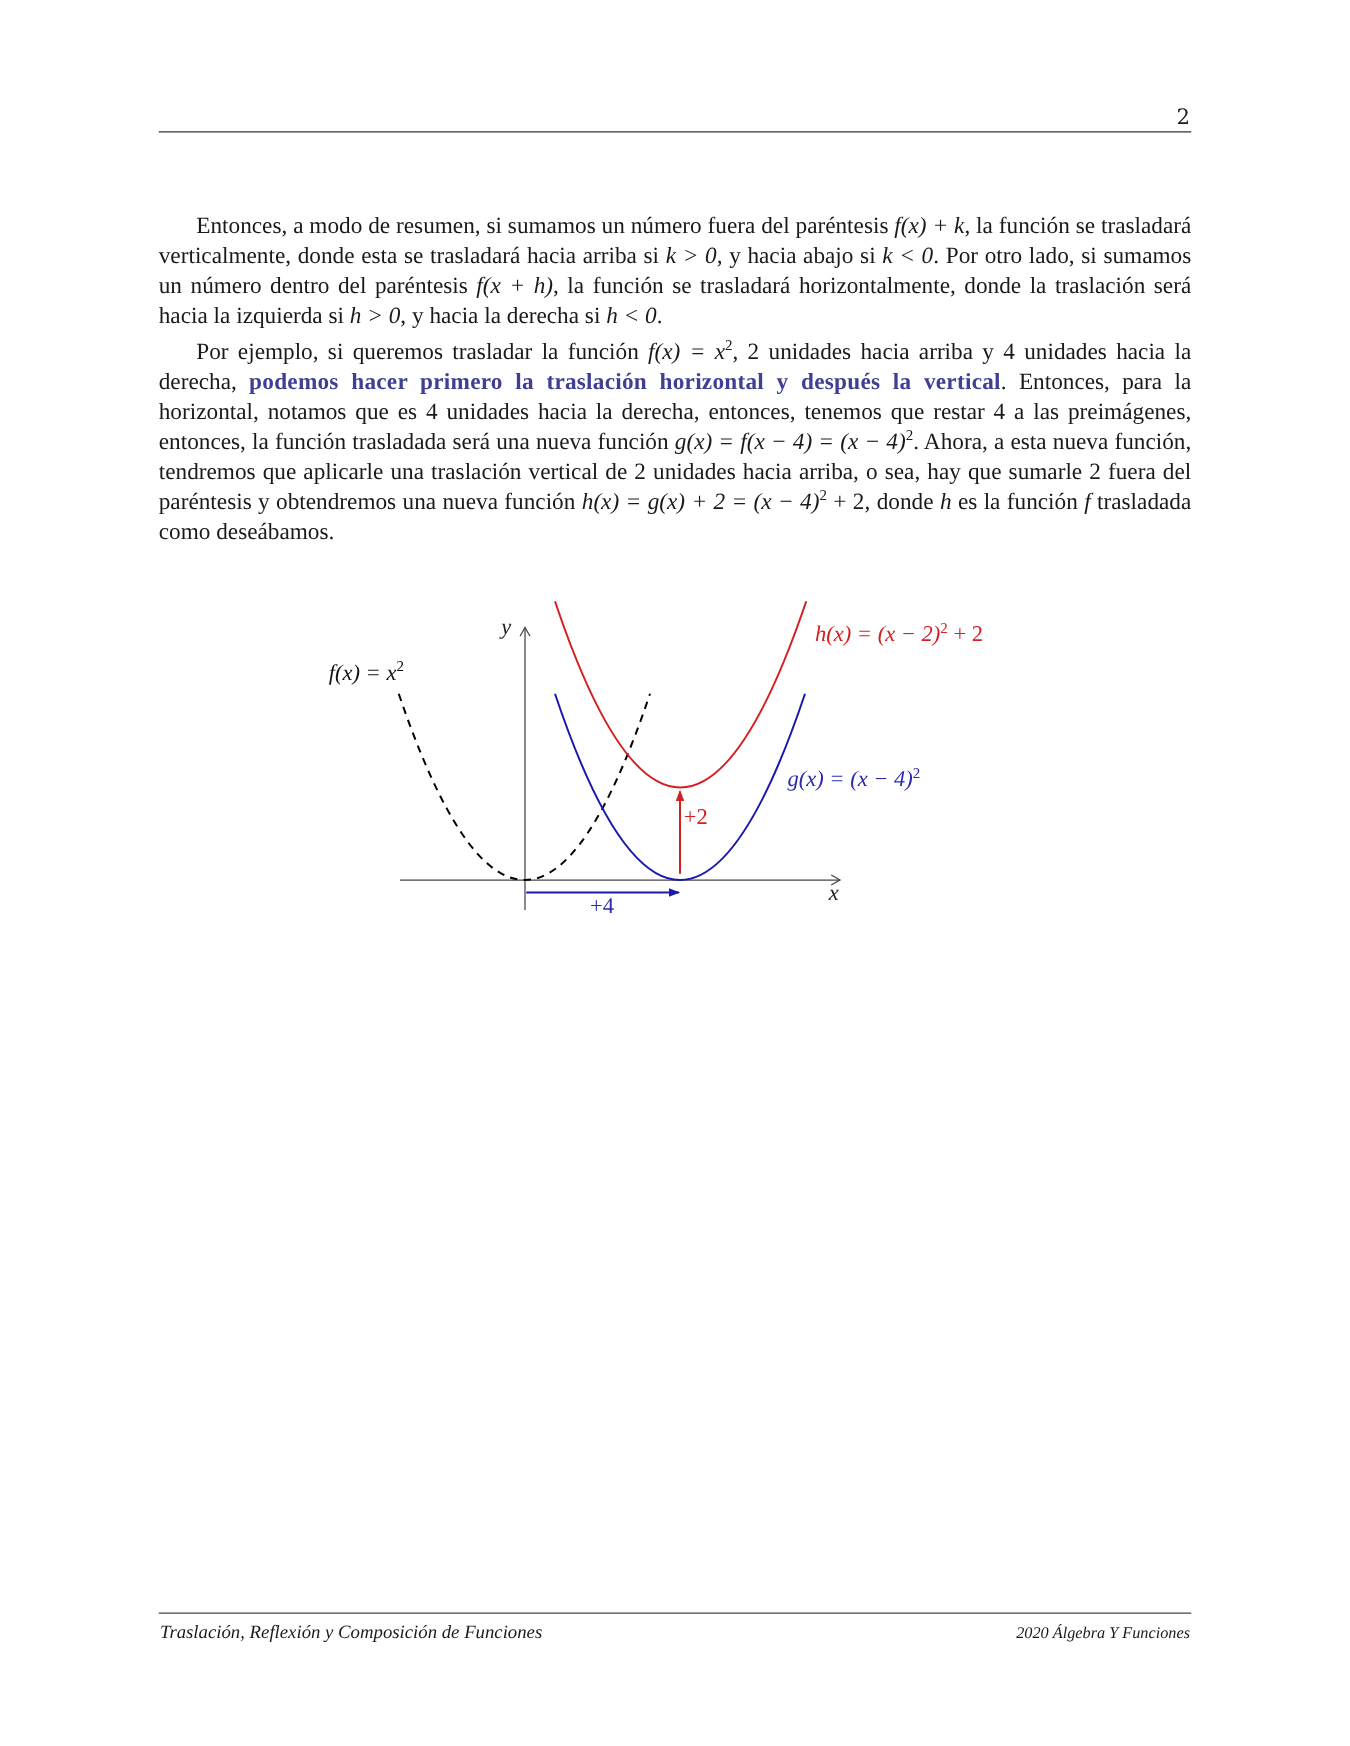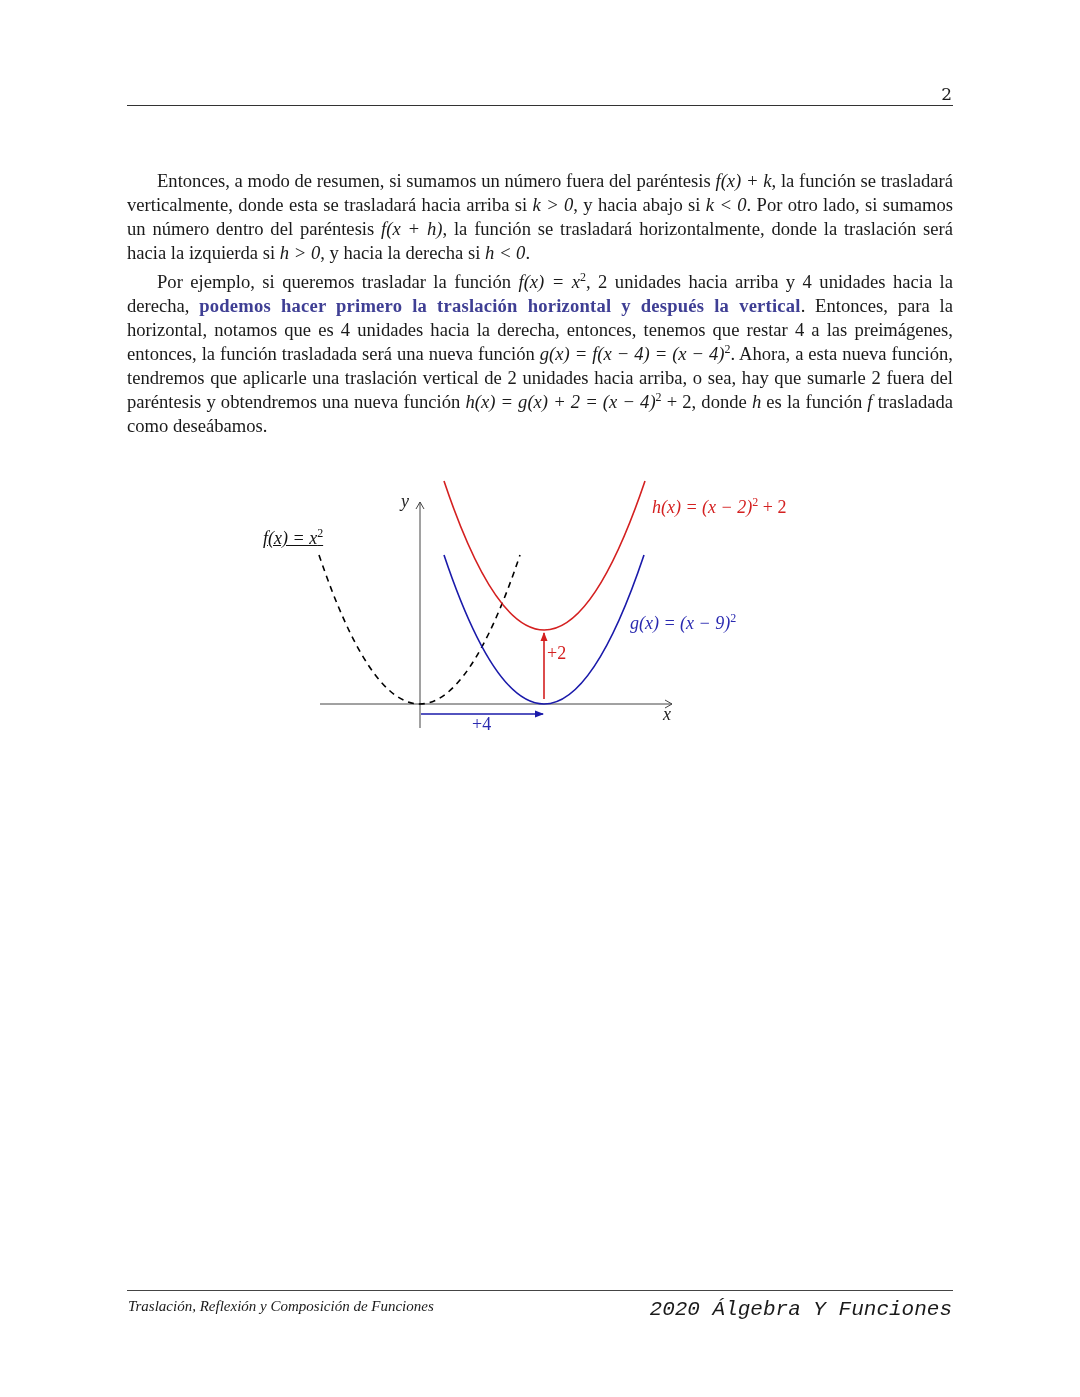--- a/index.html
+++ b/index.html
@@ -13,22 +13,22 @@
   .p2 { top: 270px; }
   .body-text p { margin: 0; text-indent: 30px; }
   .m { font-style: italic; }
   .hl { color: #3f3f94; font-weight: bold; letter-spacing: 0.2px; }
   sup { font-size: 12px; line-height: 0; }
   .figure { position: absolute; left: 0; top: 0; width: 1080px; height: 1397px; pointer-events: none; }
   .fig-label { position: absolute; font-family: "Liberation Serif", serif; font-size: 18px; white-space: nowrap; }
   .footer-rule { position: absolute; top: 1290px; left: 127px; width: 826px; height: 1px; background: #444; }
   .footer-left { position: absolute; top: 1298px; left: 128px; font-family: "Liberation Serif", serif;
                  font-style: italic; font-size: 15px; }
-  .footer-right { position: absolute; top: 1298px; right: 128px; font-family: Liberation Mono, monospace;
-                  font-style: italic; font-size: 21px; }
+  .footer-right { position: absolute; top: 1298px; right: 128px; font-family: Liberation Serif, serif;
+                  font-style: italic; font-size: 13px; }
 </style>
 </head>
 <body>
 
 <div class="page-number">2</div>
 <div class="header-rule"></div>
 
 <div class="body-text p1">
   <p>
     <span>Entonces, a modo de resumen, si sumamos un número fuera del paréntesis </span><span class="m">f(x) + k</span><span>, la función se trasladará verticalmente, donde esta se trasladará hacia arriba si </span><span class="m">k &gt; 0</span><span>, y hacia abajo si </span><span class="m">k &lt; 0</span><span>. Por otro lado, si sumamos un número dentro del paréntesis </span><span class="m">f(x + h)</span><span>, la función se trasladará horizontalmente, donde la traslación será hacia la izquierda si </span><span class="m">h &gt; 0</span><span>, y hacia la derecha si </span><span class="m">h &lt; 0</span><span>.</span>
@@ -63,24 +63,24 @@
 
   <path d="M444,481 Q544,779 645,481" fill="none" stroke="#d42020" stroke-width="1.6"></path>
 
   <line x1="421" y1="714" x2="543" y2="714" stroke="#1a1aaa" stroke-width="1.6" marker-end="url(#arrB)"></line>
   <line x1="544" y1="699" x2="544" y2="633" stroke="#d42020" stroke-width="1.6" marker-end="url(#arrR)"></line>
 </svg>
 
 <span class="fig-label m" style="left:401px; top:491px; color:#222;">y</span>
 <span class="fig-label m" style="left:663px; top:704px; color:#222;">x</span>
 
-<span class="fig-label" style="left:263px; top:528px; color:#111;text-decoration:underline;"><span class="m">f(x) = x</span><sup>2</sup></span>
+<span class="fig-label" style="left:263px; top:528px; color:#111;"><span class="m">f(x) = x</span><sup>2</sup></span>
 
 <span class="fig-label" style="left:652px; top:497px; color:#d42020;"><span class="m">h(x) = (x − 2)</span><sup>2</sup><span> + 2</span></span>
 
-<span class="fig-label" style="left:630px; top:613px; color:#2a2ab0;"><span class="m">g(x) = (x − 9)</span><sup>2</sup></span>
+<span class="fig-label" style="left:630px; top:613px; color:#2a2ab0;"><span class="m">g(x) = (x − 4)</span><sup>2</sup></span>
 
 <span class="fig-label" style="left:547px; top:643px; color:#d42020;">+2</span>
 <span class="fig-label" style="left:472px; top:714px; color:#2a2ab0;">+4</span>
 
 <div class="footer-rule"></div>
 <div class="footer-left">Traslación, Reflexión y Composición de Funciones</div>
 <div class="footer-right">2020 Álgebra Y Funciones</div>
 
 </body></html>

